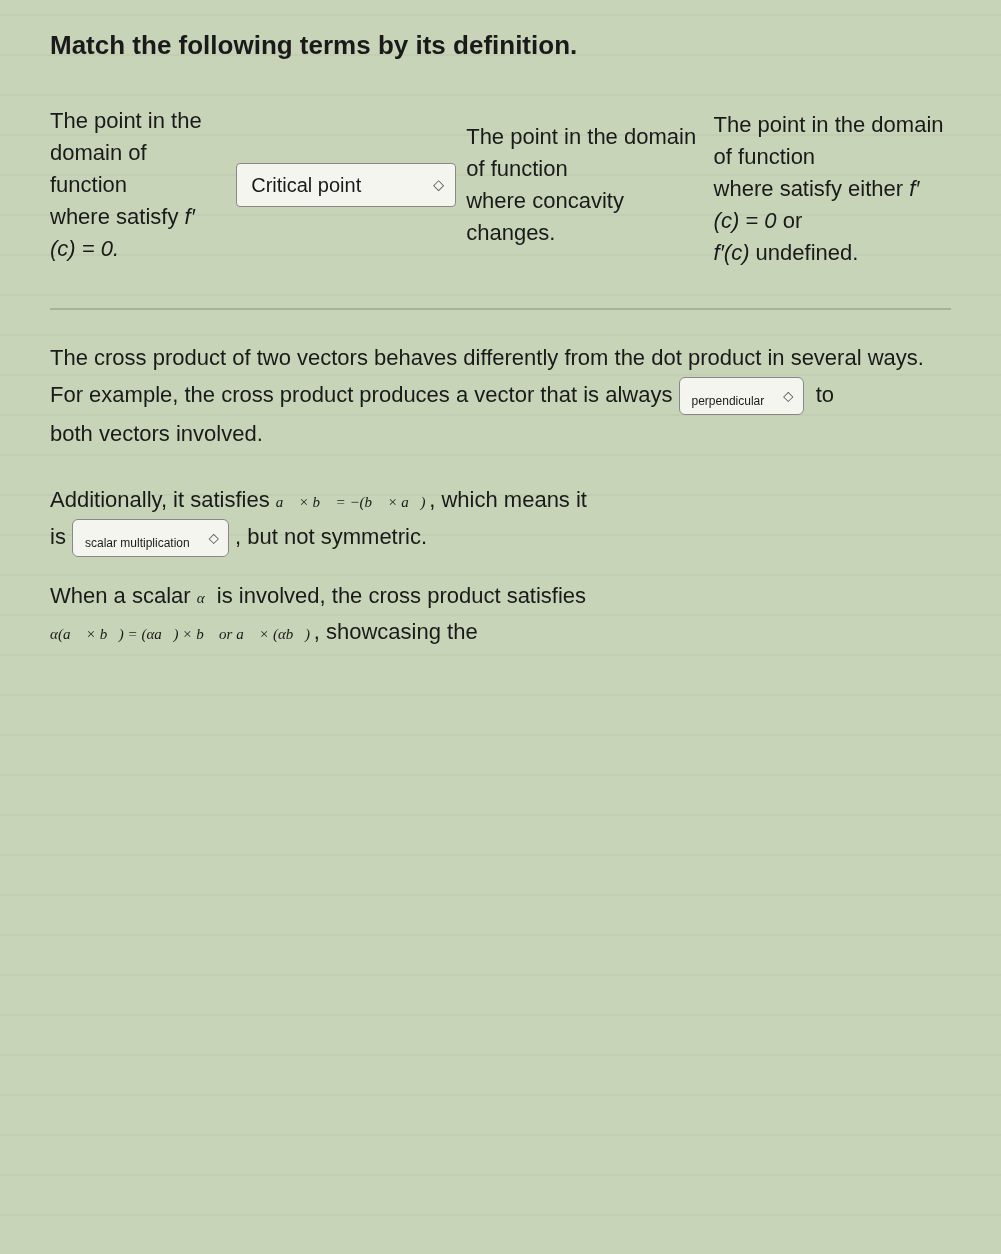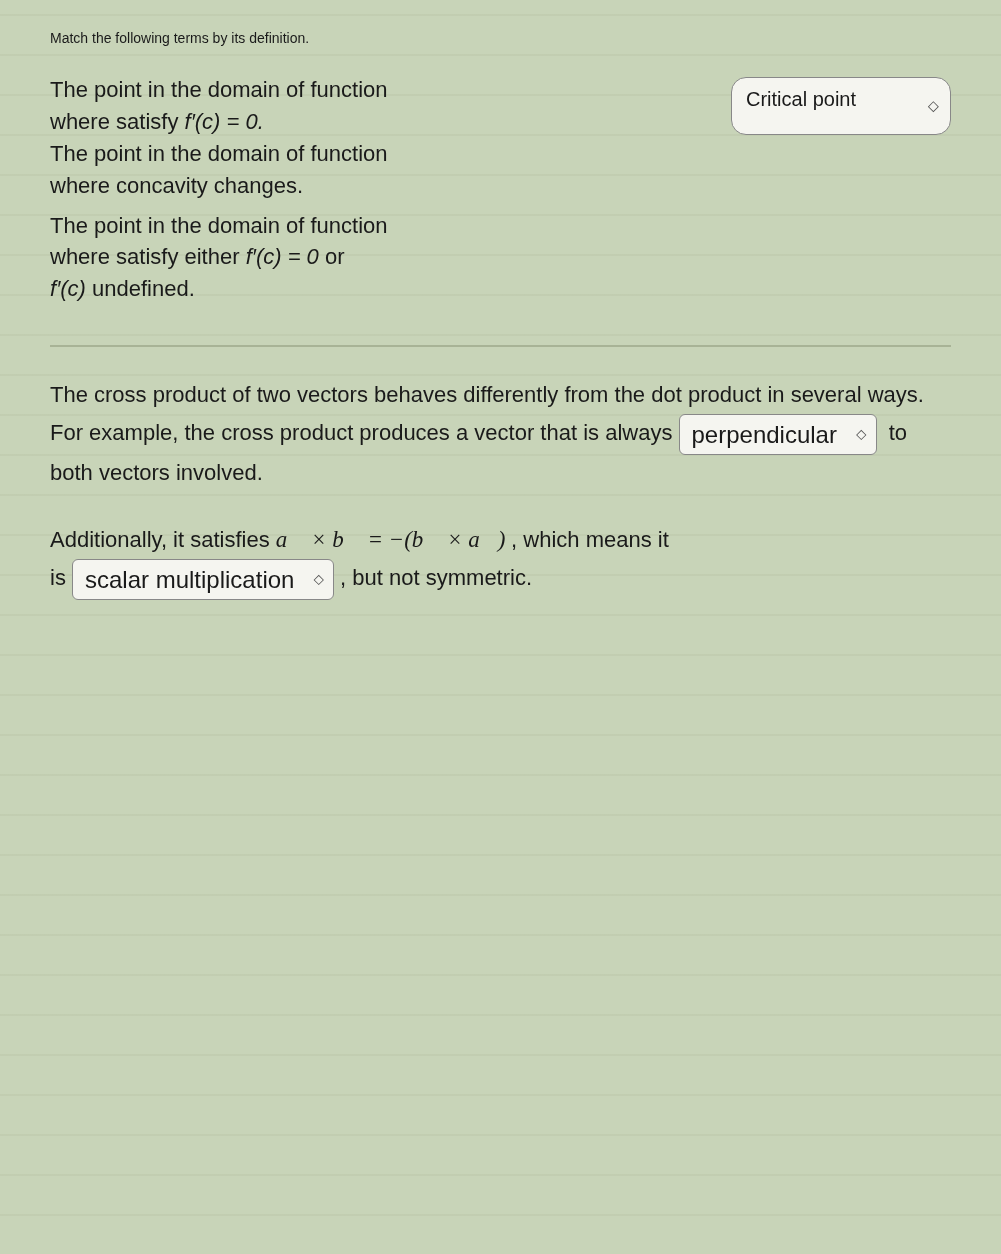--- a/index.html
+++ b/index.html
@@ -33,29 +33,30 @@
     }
 
     .page {
       position: relative;
       z-index: 1;
       padding: 30px 50px 40px 50px;
     }
 
     
     .section-title {
-      font-size: 14px;
-      margin-bottom: 28px;
-      font-family: Arial, sans-serif;
-      font-weight: 400;
+      font-size: 26px;
+      margin-bottom: 40px;
+      font-family: Arial, sans-serif;
+      font-weight: 700;
     }
 
     .match-container {
       display: flex;
-      flex-direction: column;
+      flex-direction: row;
+      gap: 10px;
       margin-bottom: 40px;
     }
 
     .match-row {
       display: flex;
       align-items: center;
       justify-content: space-between;
       gap: 20px;
     }
 
@@ -67,23 +68,23 @@
     }
 
     .dropdown-wrapper {
       position: relative;
       display: inline-block;
       min-width: 220px;
     }
 
     .dropdown-wrapper select {
       width: 100%;
-      padding: 10px 40px 24px 14px;
+      padding: 10px 40px 10px 14px;
       border: 1.5px solid #888;
-      border-radius: 15px;
+      border-radius: 4px;
       background: #f5f5f0;
       font-size: 20px;
       font-family: Arial, sans-serif;
       color: #1a1a1a;
       appearance: none;
       -webkit-appearance: none;
       cursor: pointer;
     }
 
     .dropdown-wrapper::after {
@@ -112,25 +113,25 @@
       margin-bottom: 20px;
     }
 
     .inline-dropdown {
       display: inline-block;
       vertical-align: middle;
       position: relative;
     }
 
     .inline-dropdown select {
-      padding: 6px 38px 6px 12px;
+      padding: 16px 38px 6px 12px;
       border: 1.5px solid #888;
       border-radius: 6px;
       background: #f5f5f0;
-      font-size: 24px;
+      font-size: 12px;
       font-family: Arial, sans-serif;
       color: #1a1a1a;
       appearance: none;
       -webkit-appearance: none;
       cursor: pointer;
     }
 
     .inline-dropdown::after {
       content: '⬦';
       position: absolute;
@@ -144,21 +145,21 @@
 
     .math-inline {
       font-style: italic;
       font-family: Liberation Sans, sans-serif;
     }
 
     
     .math-expr {
       font-family: 'Times New Roman', serif;
       font-style: italic;
-      font-size: 23px;
+      font-size: 15px;
     }
 
     .section2 {
       margin-bottom: 30px;
     }
 
     .section3 {
       margin-bottom: 20px;
     }
 
@@ -236,14 +237,23 @@
         <select>
           <option selected="">scalar multiplication</option>
           <option>anti-commutative</option>
           <option>commutative</option>
         </select>
       </span>
       , but not symmetric.
     </div>
   </div>
 
+  <div>
+    <div class="text-block">
+      When a scalar <span class="math-expr"><i>α</i></span> &nbsp;is involved, the cross product satisfies<br>
+      <span class="math-expr">
+        <i>α</i>(<i>a⃗</i> × <i>b⃗</i>) = (<i>αa⃗</i>) × <i>b⃗</i> or <i>a⃗</i> × (<i>αb⃗</i>)
+      </span>
+      , showcasing the
+    </div>
+  </div>
 
 </div>
 
 </body></html>

